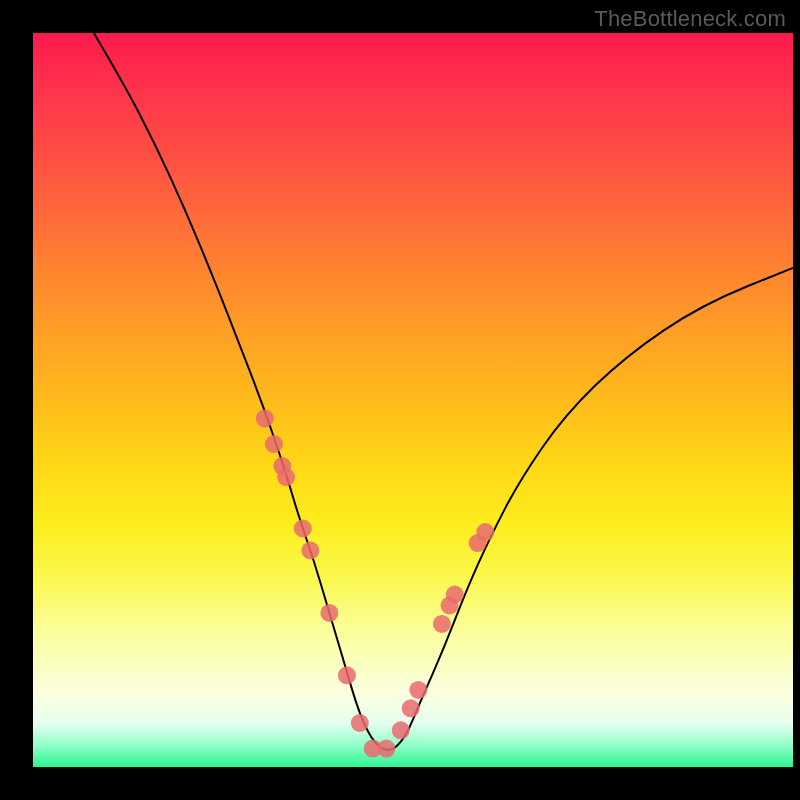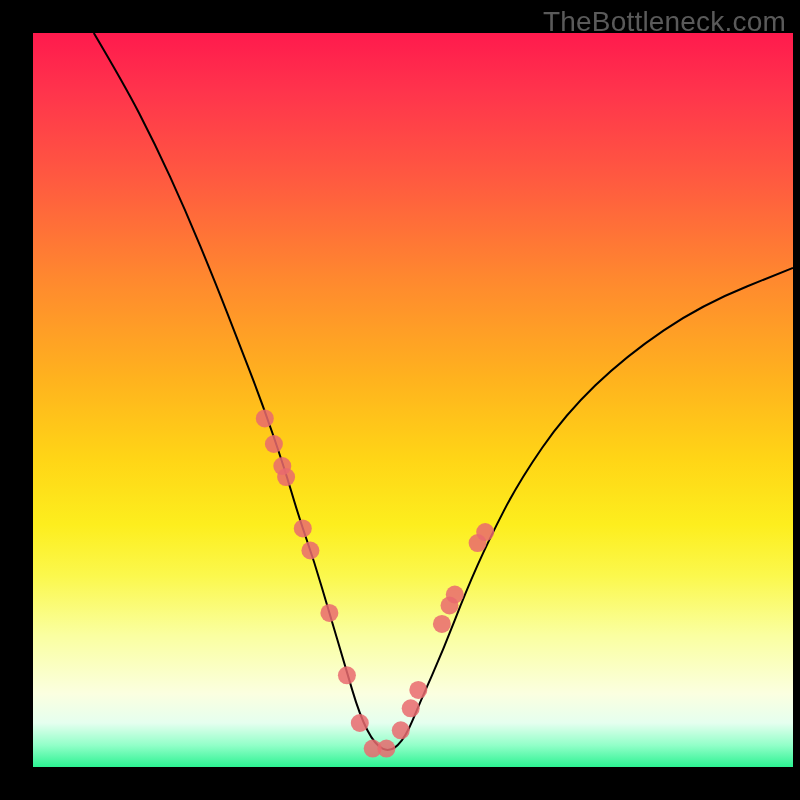--- a/index.html
+++ b/index.html
@@ -41,21 +41,21 @@
       #e5ffef 94%,
       #93ffc9 97%,
       #2cf392 100%
     );
   }
   .watermark {
     position: absolute;
     top: 6px;
     right: 14px;
     color: #5a5a5a;
-    font-size: 28px;
+    font-size: 22px;
     font-weight: 400;
     letter-spacing: 0.2px;
   }
   svg.curve {
     position: absolute;
     top: 0;
     left: 0;
     width: 760px;
     height: 734px;
     overflow: visible;

